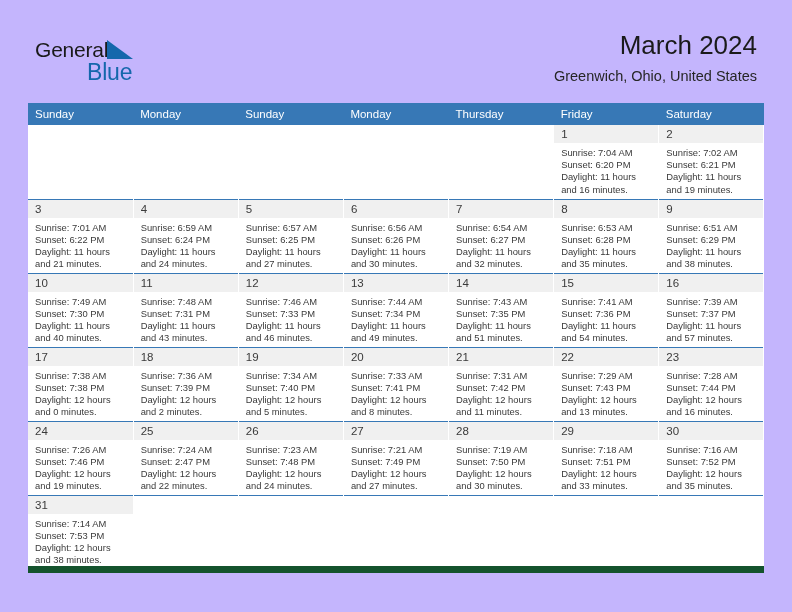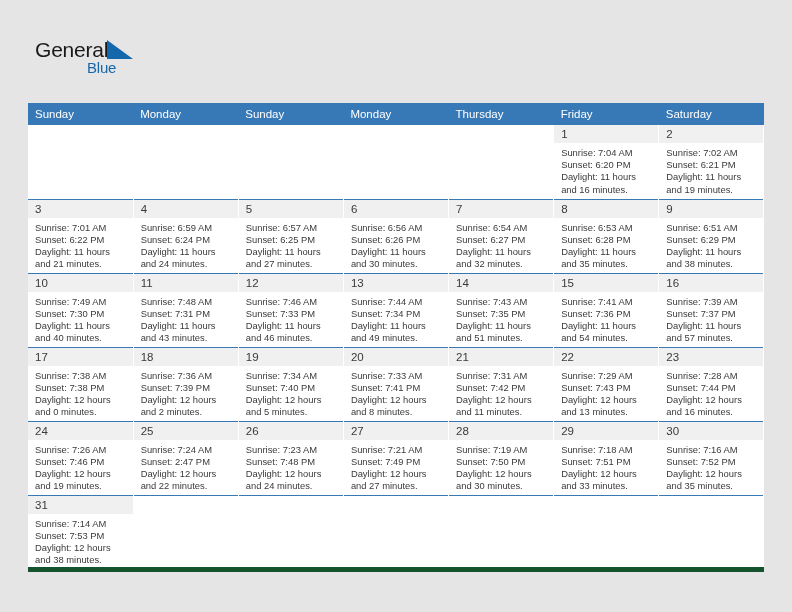--- a/index.html
+++ b/index.html
@@ -6,21 +6,21 @@
   html, body {
     margin: 0; padding: 0;
     width: 792px; height: 612px;
     background: #ffffff;
     font-family: "Liberation Sans", sans-serif;
     overflow: hidden;
   }
   .page {
     position: relative;
     width: 792px; height: 612px;
-    background: #e5e5e5;
+    background: #c4b5fd;
     text-decoration: underline;
   }
 
   
   .top {
     position: absolute;
     left: 0; top: 0;
     width: 792px; height: 103px;
   }
   .logo {
@@ -39,21 +39,21 @@
   .logo-triangle {
     position: absolute;
     left: 72px; top: 2px;
     width: 28px; height: 20px;
     overflow: hidden;
   }
   .logo-triangle svg { display: block; }
   .logo-blue {
     position: absolute;
     left: 52px; top: 21px;
-    font-size: 15px;
+    font-size: 23px;
     letter-spacing: -0.2px;
     color: #1567ac;
     font-family: "Liberation Sans", sans-serif;
   }
   .title-block {
     position: absolute;
     right: 35px; top: 30px;
     text-align: right;
   }
   .cal-title {
@@ -115,39 +115,43 @@
   .lines {
     padding: 4px 4px 0 7px;
   }
   .lines div {
     font-size: 9.4px;
     color: #3a3a3a;
     line-height: 12.2px;
     white-space: nowrap;
   }
 
-  .cal tbody tr:last-child td { border-bottom: 5px solid #14532d; }
+  .cal tbody tr:last-child td { border-bottom: 7px solid #14532d; }
 </style>
 </head>
 <body>
 
 <div class="page">
 
   <div class="top">
 
     <div class="logo">
       <span class="logo-general">General</span>
       <span class="logo-triangle">
         <svg width="28" height="20" viewBox="0 0 28 20" xmlns="http://www.w3.org/2000/svg">
           <polygon points="0,0 26,19 0,19" fill="#1567ac"></polygon>
         </svg>
       </span>
       <span class="logo-blue">Blue</span>
     </div>
 
+    <div class="title-block">
+      <div class="cal-title">March 2024</div>
+      <div class="cal-subtitle">Greenwich, Ohio, United States</div>
+    </div>
 
   </div>
 
   <table class="cal">
     <colgroup>
       <col>
         <col>
         <col>
         <col>
         <col>

